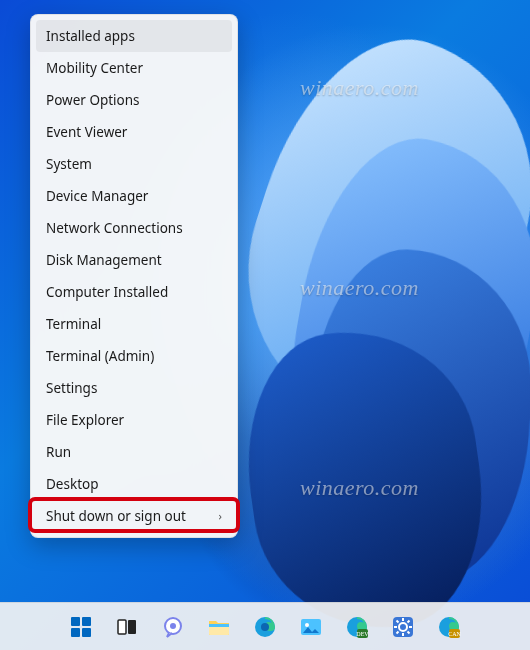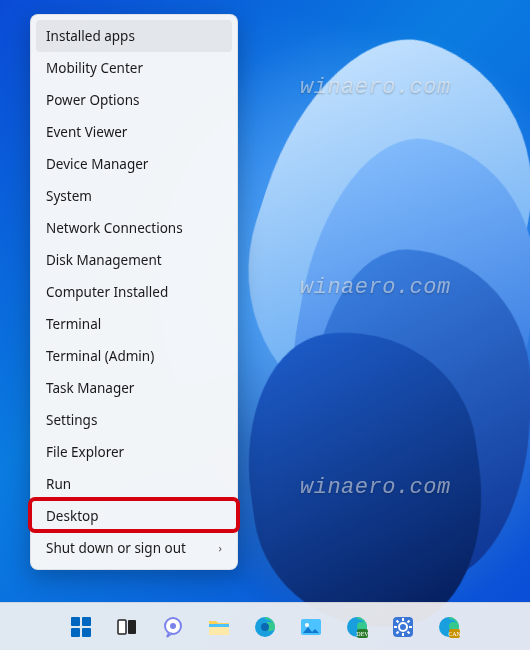--- a/index.html
+++ b/index.html
@@ -20,21 +20,21 @@
     filter: blur(.3px);
   }
   .watermark {
     position: absolute;
     color: rgba(255,255,255,.5);
     font-style: italic;
     font-size: 22px;
     letter-spacing: .5px;
     text-shadow: 0 1px 2px rgba(0,0,0,.25);
     pointer-events: none;
-    font-family: Liberation Mono, monospace;
+    font-family: Liberation Serif, serif;
   }
   .context-menu {
     position: absolute;
     top: 14px; left: 30px;
     width: 208px;
     background: rgba(249,249,249,.97);
     border: 1px solid rgba(0,0,0,.08);
     border-radius: 8px;
     box-shadow: 0 8px 24px rgba(0,0,0,.25);
     padding: 5px;
@@ -98,28 +98,27 @@
 
   <span class="watermark" style="left:300px;top:75px;">winaero.com</span>
   <span class="watermark" style="left:300px;top:275px;">winaero.com</span>
   <span class="watermark" style="left:300px;top:475px;">winaero.com</span>
 
   <div class="context-menu" id="ctx">
       <div class="menu-item hovered"><span>Installed apps</span></div>
       <div class="menu-item"><span>Mobility Center</span></div>
       <div class="menu-item"><span>Power Options</span></div>
       <div class="menu-item"><span>Event Viewer</span></div>
+      <div class="menu-item"><span>System</span></div>
       <div class="menu-item"><span>Device Manager</span></div>
-      <div class="menu-item"><span>System</span></div>
       <div class="menu-item"><span>Network Connections</span></div>
       <div class="menu-item"><span>Disk Management</span></div>
       <div class="menu-item"><span>Computer Installed</span></div>
       <div class="menu-item"><span>Terminal</span></div>
       <div class="menu-item"><span>Terminal (Admin)</span></div>
-      <div class="menu-item"><span>Task Manager</span></div>
       <div class="menu-item"><span>Settings</span></div>
       <div class="menu-item"><span>File Explorer</span></div>
       <div class="menu-item"><span>Run</span></div>
       <div class="menu-item"><span>Desktop</span></div>
       <div class="menu-item"><span>Shut down or sign out</span><span class="chevron">›</span></div>
     </div>
 
   <div class="highlight-box" id="hl" style="display: block; top: 497px;"></div>
 
   <div class="taskbar">

